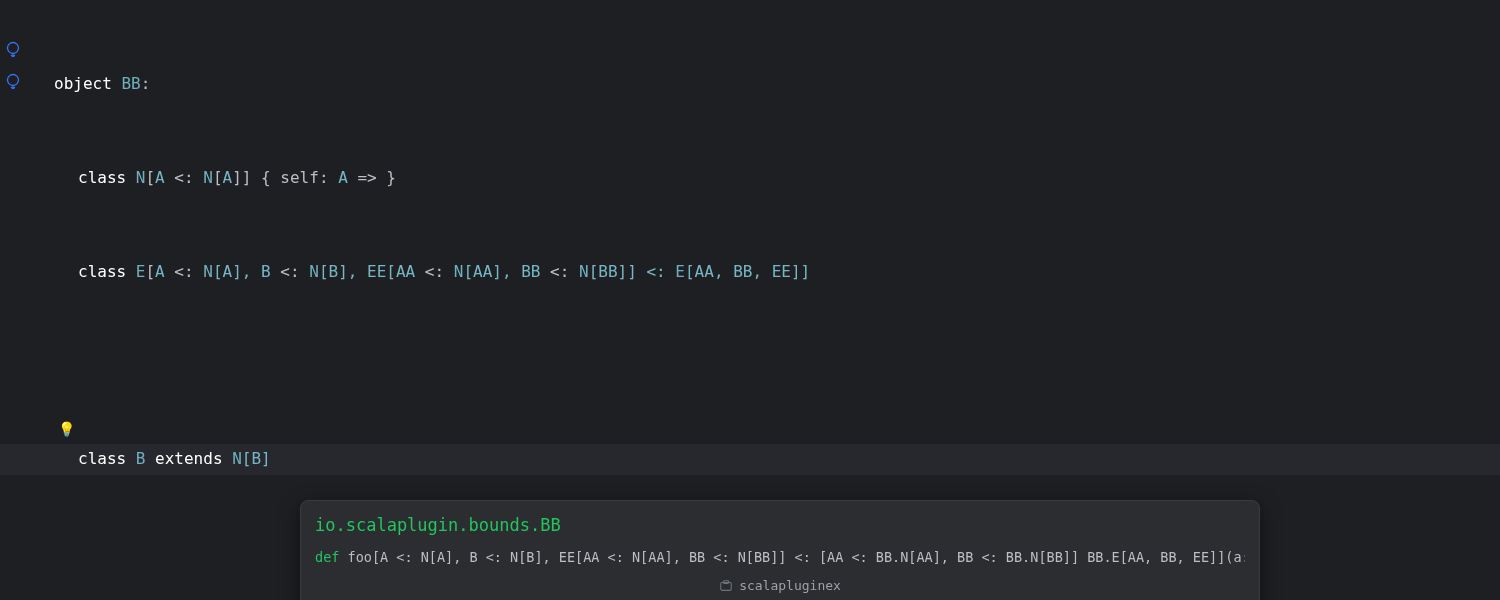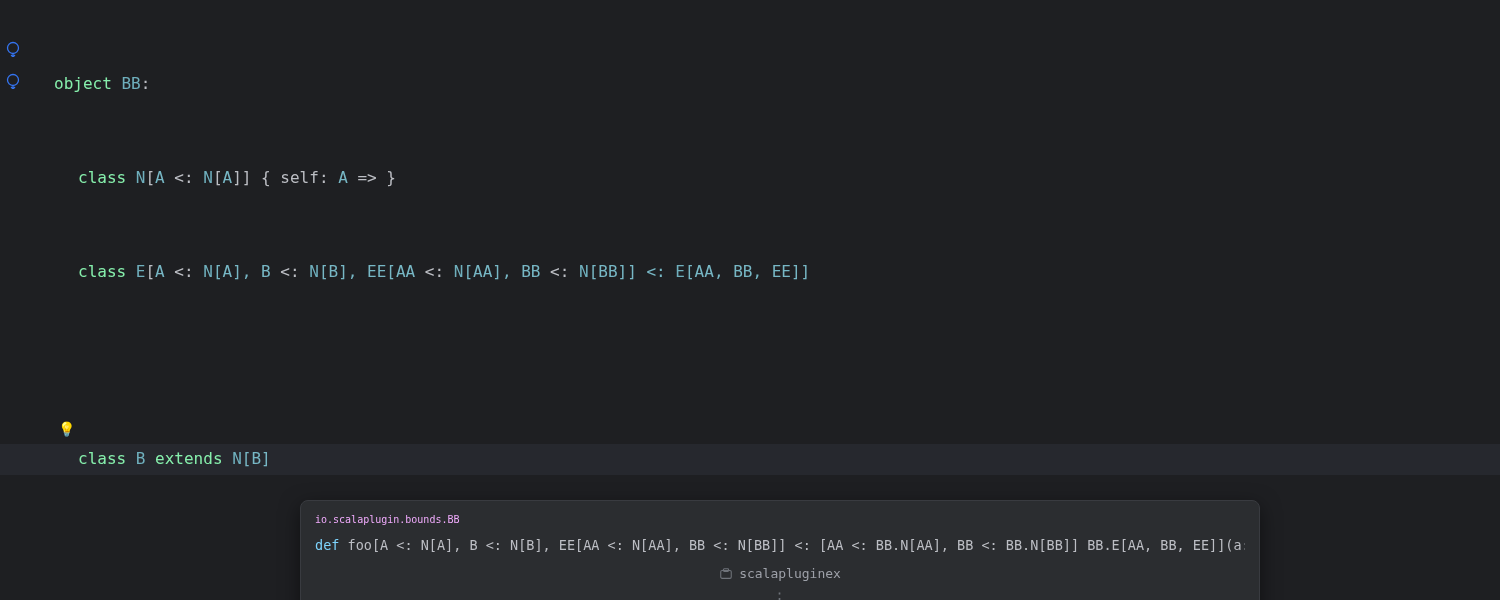--- a/index.html
+++ b/index.html
@@ -33,21 +33,21 @@
     font-size: 14px;
     width: 18px;
     height: 18px;
     display: flex;
     align-items: center;
     justify-content: center;
   }
   .gutter-icon svg { display: block; }
   .code { padding-left: 24px; white-space: pre; }
   .line { height: 31.2px; }
-  .kw { color: #86efac; }
+  .kw { color: #ffffff; }
   .typ { color: #6fafbd; }
   .typ2 { color: #77b7c5; }
   .current-line {
     position: absolute;
     left: 0;
     right: 0;
     height: 31.2px;
     background: #26282e;
     z-index: -1;
   }
@@ -61,23 +61,23 @@
     position: absolute;
     background: #2b2d30;
     border: 1px solid #393b40;
     border-radius: 8px;
     box-shadow: 0 6px 20px rgba(0,0,0,0.5);
     padding: 10px 14px 8px 14px;
     width: 960px;
     font-size: 13.5px;
     line-height: 1.7;
   }
-  .popup .qname { color: #f0abfc; font-size: 10px; }
+  .popup .qname { color: #22c55e; font-size: 17px; }
   .popup .sig { color: #bcbec4; font-family: inherit; white-space: nowrap; overflow: hidden; margin-top: 6px; }
-  .popup .sig .kw { color: #7dd3fc; }
+  .popup .sig .kw { color: #22c55e; }
   .popup .footer {
     display: flex;
     align-items: center;
     justify-content: space-between;
     margin-top: 6px;
     color: #9da0a8;
     font-size: 13px;
     flex-direction: column;
   }
   .popup .footer-left { display: flex; align-items: center; gap: 6px; }

